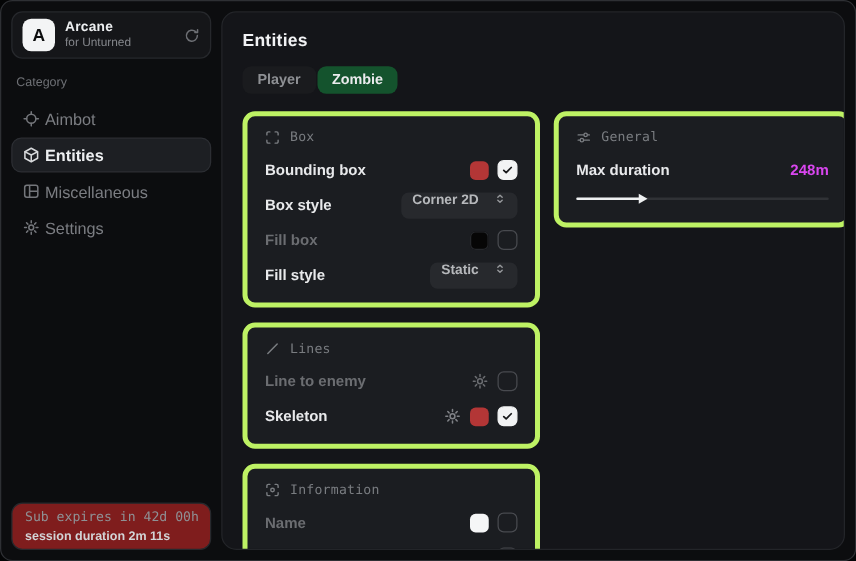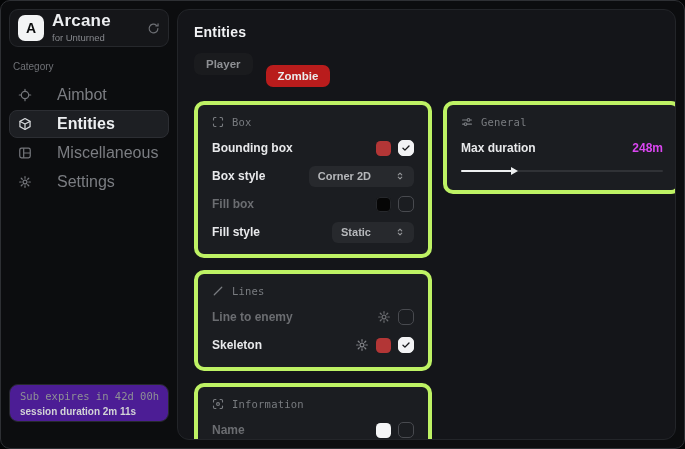--- a/index.html
+++ b/index.html
@@ -5,60 +5,60 @@
   html,body{margin:0;padding:0;background:#040506;}
   body{width:685px;height:449px;font-family:"Liberation Sans",sans-serif;-webkit-font-smoothing:antialiased;}
   *{box-sizing:border-box;}
   .window{position:relative;width:685px;height:449px;background:#0c0d0f;border:1px solid #2e3034;border-radius:10px;overflow:hidden;}
 
   
   .sidebar{position:absolute;left:0;top:0;bottom:0;width:176px;padding:8px;}
   .logo-card{height:38px;border:1px solid #26282c;background:#151619;border-radius:9px;display:flex;align-items:center;gap:8px;padding:0 8px;}
   .logo{width:26px;height:26px;background:#f3f4f5;color:#0c0d0e;border-radius:7px;font-weight:bold;font-size:14px;display:flex;align-items:center;justify-content:center;}
   .logo-text{flex:1;line-height:1.1;}
-  .app-name{font-size:17px;font-weight:700;color:#eceef0;letter-spacing:.2px;}
+  .app-name{font-size:11px;font-weight:700;color:#eceef0;letter-spacing:.2px;}
   .app-sub{font-size:9.5px;color:#85878c;margin-top:2px;}
   .icon{display:inline-flex;}
   .icon svg{width:100%;height:100%;}
   .refresh{width:13px;height:13px;color:#6d6f74;cursor:pointer;}
   .category{margin:14px 4px 9px;font-size:10px;color:#6f7176;}
-  .nav-item{height:28px;margin-bottom:1px;display:flex;align-items:center;gap:25px;padding:0 8px;border-radius:8px;color:#7b7d82;font-size:16px;font-weight:500;border:1px solid transparent;cursor:pointer;}
+  .nav-item{height:28px;margin-bottom:1px;display:flex;align-items:center;gap:4px;padding:0 8px;border-radius:8px;color:#7b7d82;font-size:13px;font-weight:500;border:1px solid transparent;cursor:pointer;}
   .nav-item .nav-ic{width:14px;height:14px;color:#74767b;}
   .nav-item.active{background:#1d1f23;border-color:#2c2e33;color:#edeff1;font-weight:600;}
   .nav-item.active .nav-ic{color:#d7d9db;}
-  .footer-card{position:absolute;left:8px;right:8px;bottom:26px;height:38px;border:1px solid #27292d;border-radius:9px;background:#4c1d95;padding:5px 10px;}
+  .footer-card{position:absolute;left:8px;right:8px;bottom:8px;height:38px;border:1px solid #27292d;border-radius:9px;background:#7f1d1d;padding:5px 10px;}
   .expiry{font-family:"DejaVu Sans Mono",monospace;font-size:10.5px;color:#8f9195;white-space:nowrap;}
   .session{font-size:10px;font-weight:700;color:#d2d4d6;margin-top:4px;white-space:nowrap;}
 
   
   .panel{position:absolute;left:176px;top:8px;right:8px;bottom:8px;background:#141519;border:1px solid #232529;border-radius:12px;padding:14px 16px;overflow:hidden;}
   .page-title{margin:0;font-size:14px;font-weight:700;color:#f1f2f4;letter-spacing:.2px;}
-  .tabs{margin-top:13px;display:flex;gap:13px;}
+  .tabs{margin-top:13px;display:flex;gap:1px;}
   .tab{height:22px;padding:0 12px;border-radius:7px;background:#1a1b1e;color:#8e9094;font-size:11.5px;font-weight:600;border:none;cursor:pointer;font-family:inherit;}
-  .tab.active{background:#b91c1c;color:#eaebed;margin-top:12px;}
+  .tab.active{background:#14532d;color:#eaebed;}
   .content{margin-top:14px;display:flex;gap:11px;align-items:flex-start;}
   .col{display:flex;flex-direction:column;gap:12px;width:238px;}
 
   .card{width:238px;background:#1b1d21;border:4px solid #bef264;border-radius:10px;padding:10px 14px 13px;}
   .card-header{display:flex;align-items:center;gap:8px;color:#797c80;height:14px;}
   .card-header .hdr-ic{width:12px;height:12px;}
   .card-title{font-family:"DejaVu Sans Mono",monospace;font-size:10.5px;letter-spacing:.2px;}
   .row{display:flex;justify-content:space-between;align-items:center;margin-top:10px;height:18px;}
   .row-label{font-size:12px;font-weight:600;color:#e8e9eb;}
   .row-label.dim{color:#6b6d71;}
   .controls{display:flex;align-items:center;gap:7px;}
   .swatch{width:15px;height:15px;border-radius:4.5px;cursor:pointer;}
   .swatch.red{background:var(--accent-red,#b33636);}
   .swatch.black{background:#060606;box-shadow:inset 0 0 0 1px #26282c;}
   .swatch.white{background:#f5f6f7;}
   .checkbox{width:16px;height:16px;border-radius:5px;display:flex;align-items:center;justify-content:center;border:1.5px solid #484a4f;background:transparent;cursor:pointer;}
   .checkbox svg{display:none;width:10px;height:10px;color:#17181a;}
   .checkbox.checked{background:#f2f3f4;border-color:#f2f3f4;}
   .checkbox.checked svg{display:block;}
-  .select{display:flex;align-items:center;gap:24px;height:21px;padding:0 9px;background:#27292d;border:none;border-radius:6px;color:#b6b8bb;font-size:11px;font-weight:600;cursor:pointer;font-family:inherit;}
+  .select{display:flex;gap:12px;height:21px;padding:0 9px;background:#27292d;border:none;border-radius:6px;color:#b6b8bb;font-size:11px;font-weight:600;cursor:pointer;font-family:inherit;}
   .select .chev{width:10px;height:10px;color:#95979a;}
   .gear-sm{width:14px;height:14px;color:#808287;cursor:pointer;}
   .row .gear-sm.dimmer{color:#6a6c70;}
   .value{font-size:12px;font-weight:600;color:#d946ef;}
 
   .slider{position:relative;height:12px;margin-top:8px;cursor:pointer;}
   .slider-track{position:absolute;left:0;right:0;top:5px;height:2px;background:#303236;border-radius:2px;}
   .slider-fill{position:absolute;left:0;top:5px;height:2px;background:#eef0f1;border-radius:2px;}
   .slider-fill::after{content:'';position:absolute;right:-6px;top:-3px;width:0;height:0;border-left:7px solid #eef0f1;border-top:4px solid transparent;border-bottom:4px solid transparent;}
 </style>

